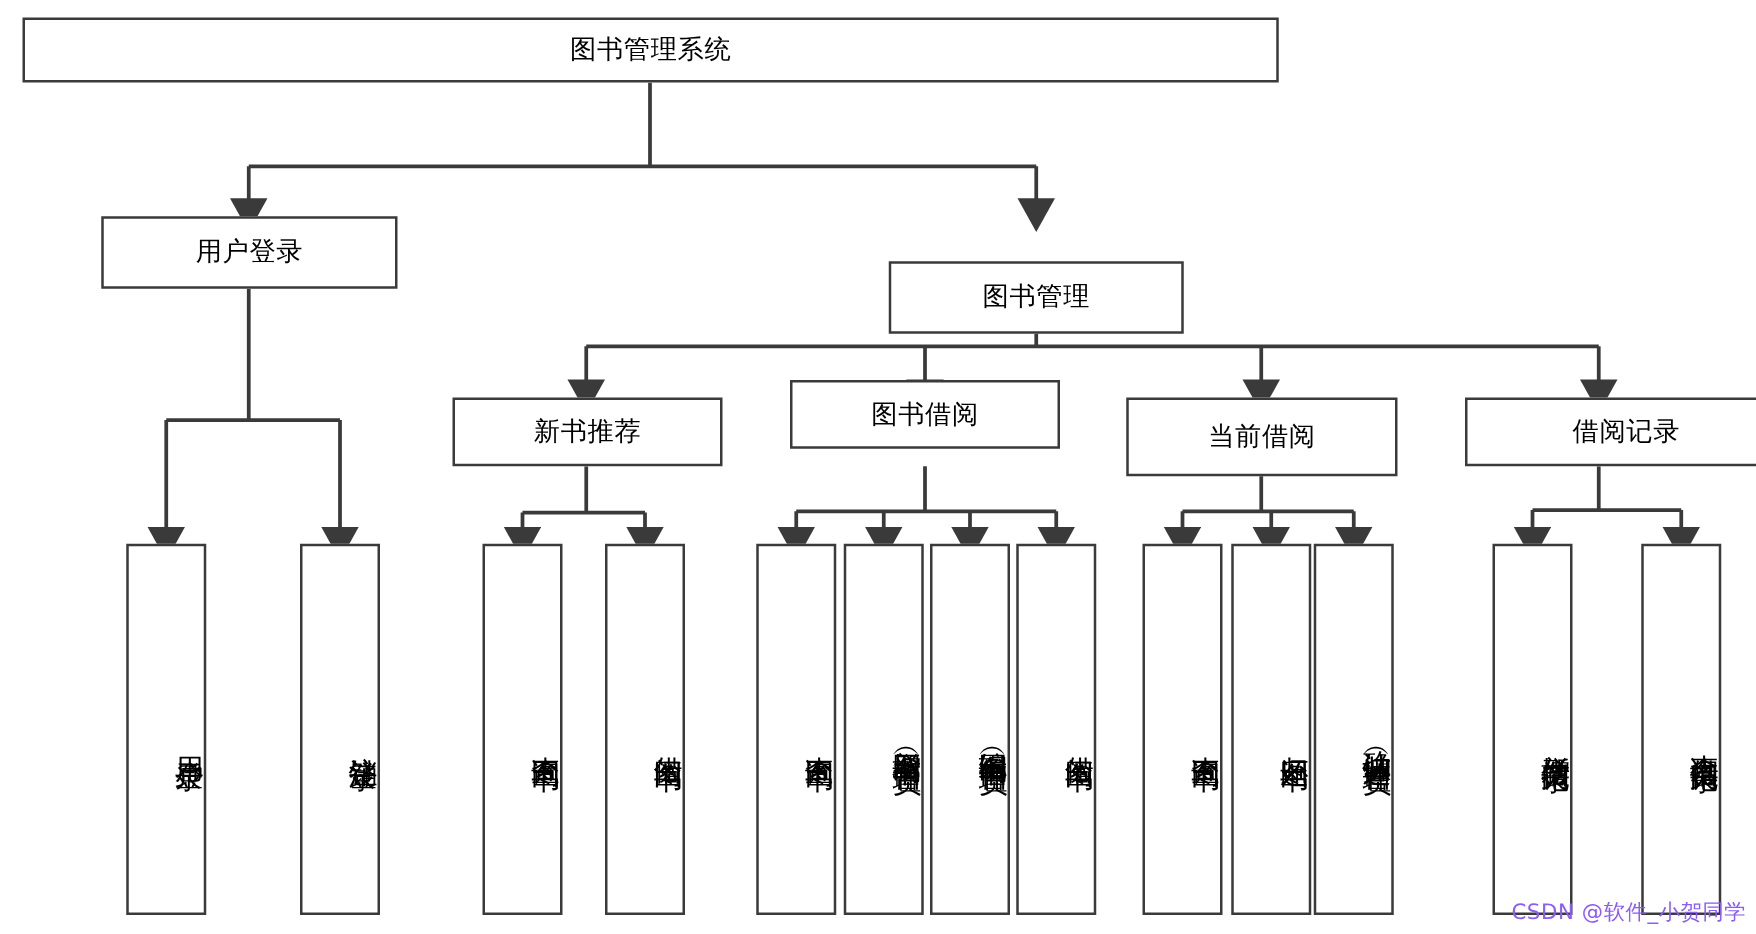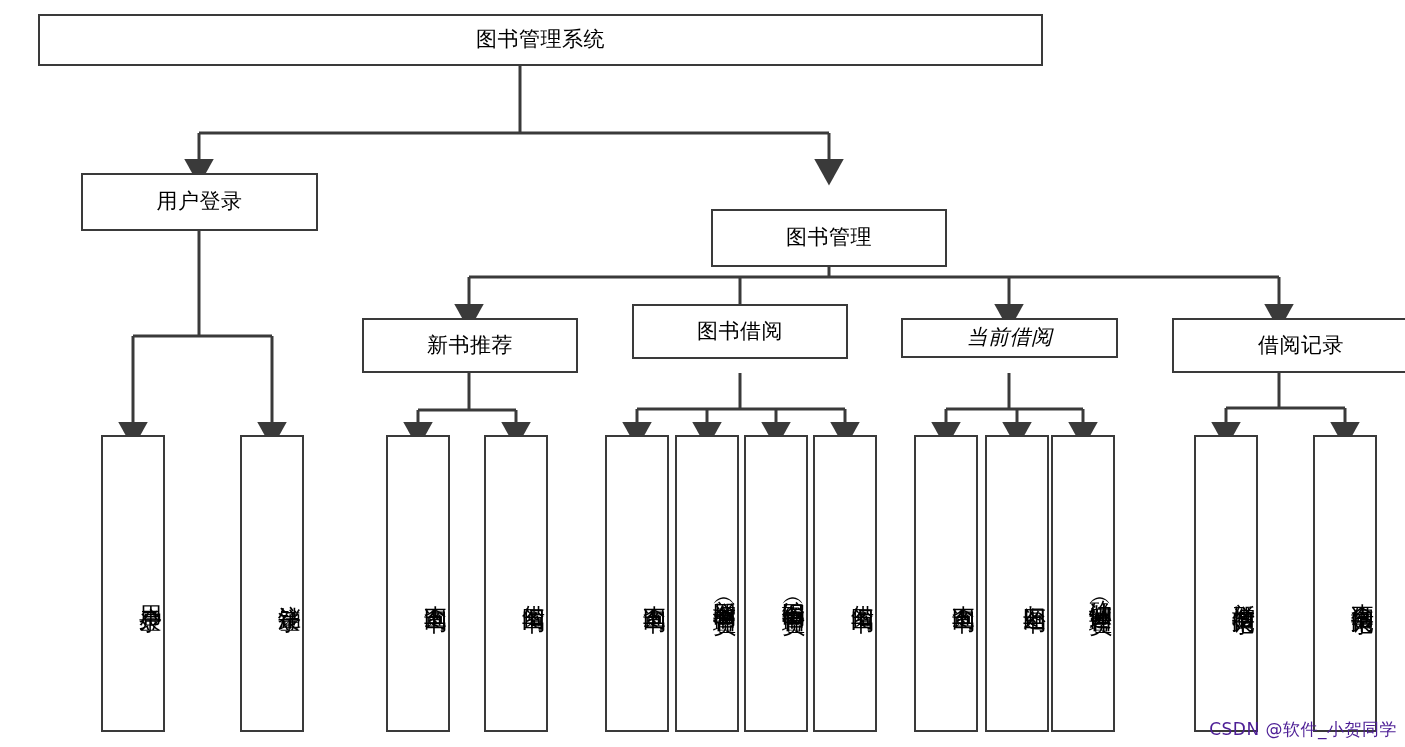--- a/index.html
+++ b/index.html
@@ -58,21 +58,21 @@
     white-space: nowrap;
   }
   .node-label {
     display: block;
   }
   #watermark {
     position: absolute;
     right: 8px;
     bottom: 6px;
     font-size: 17px;
-    color: #4c1d95;
+    color: #8b5cf6;
     letter-spacing: 0.5px;
     z-index: 5;
     white-space: nowrap;
   }
 </style>
 </head>
 <body>
 
 <div id="diagram-root">
 
@@ -120,38 +120,38 @@
       <path d="M1083,409 L1083,426" marker-end="url(#arrowhead)"></path>
 
       <path d="M1279,373 L1279,408"></path>
       <path d="M1226,408 L1345,408"></path>
       <path d="M1226,408 L1226,426" marker-end="url(#arrowhead)"></path>
       <path d="M1345,408 L1345,426" marker-end="url(#arrowhead)"></path>
 
     </g>
   </svg>
 
-  <div class="node horizontal" style="left:18px; top:14px; width:1005px; height:52px;margin-left:20px;">
+  <div class="node horizontal" style="left:18px; top:14px; width:1005px; height:52px;">
     <span class="node-label">图书管理系统</span>
   </div>
 
   <div class="node horizontal" style="left:81px; top:173px; width:237px; height:58px;">
     <span class="node-label">用户登录</span>
   </div>
   <div class="node horizontal" style="left:711px; top:173px; width:236px; height:58px;margin-top:36px;">
     <span class="node-label">图书管理</span>
   </div>
 
   <div class="node horizontal" style="left:362px; top:318px; width:216px; height:55px;">
     <span class="node-label">新书推荐</span>
   </div>
   <div class="node horizontal" style="left:632px; top:304px; width:216px; height:55px;">
     <span class="node-label">图书借阅</span>
   </div>
-  <div class="node horizontal" style="left:901px; top:318px; width:217px; height:40px;font-style:italic;">
+  <div class="node horizontal" style="left:901px; top:318px; width:217px; height:63px;">
     <span class="node-label">当前借阅</span>
   </div>
   <div class="node horizontal" style="left:1172px; top:318px; width:258px; height:55px;">
     <span class="node-label">借阅记录</span>
   </div>
 
   <div class="node vertical" style="left:101px; top:435px; width:64px; height:297px;">
     <span class="node-label">用户登录</span>
   </div>
   <div class="node vertical" style="left:240px; top:435px; width:64px; height:297px;">

